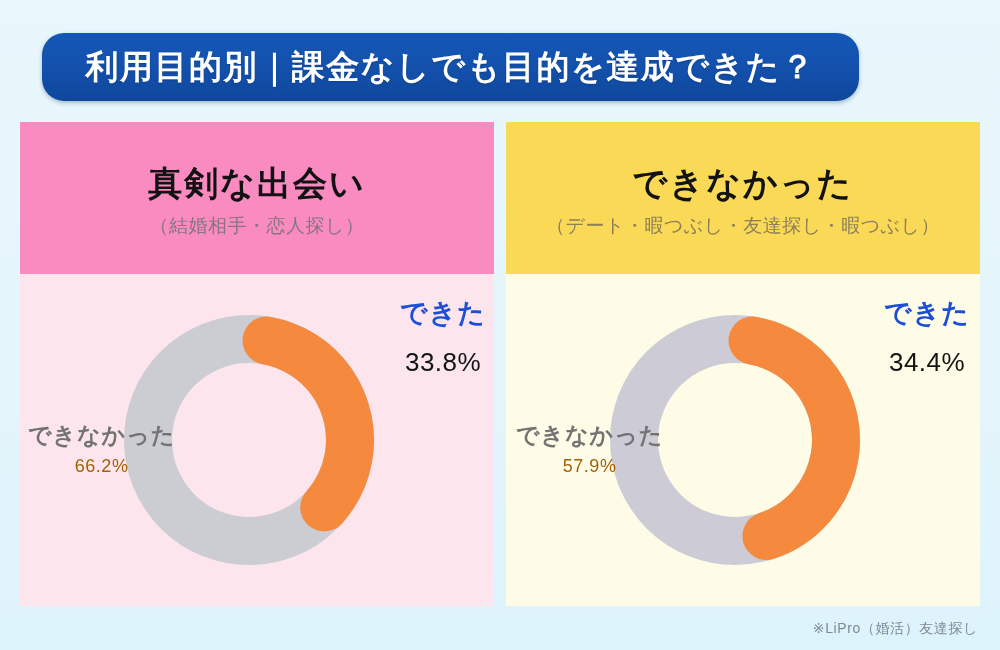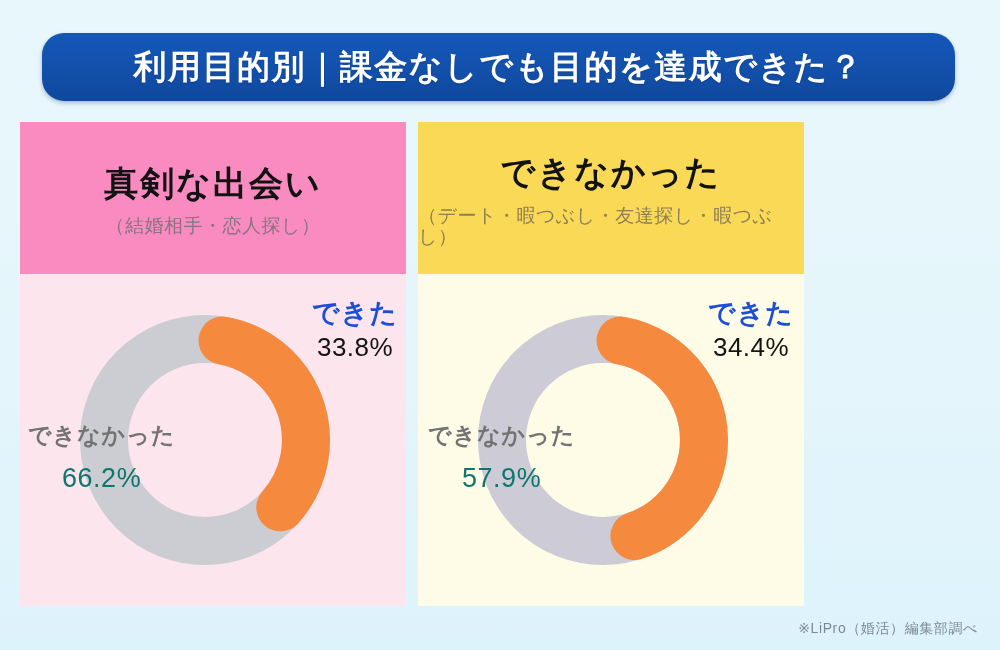--- a/index.html
+++ b/index.html
@@ -20,21 +20,21 @@
     position: absolute;
     inset: 0;
     background: linear-gradient(180deg, #e8f7fc 0%, #e4f5fb 60%, #ddf3fb 100%);
   }
 
   
   .banner {
     position: absolute;
     left: 42px;
     top: 33px;
-    width: 913px;
+    width: 817px;
     height: 68px;
     border-radius: 22px;
     background: linear-gradient(180deg, #1457b8 0%, #1350ab 55%, #0f479c 100%);
     box-shadow: 0 2px 4px rgba(10, 45, 100, 0.30);
     display: flex;
     align-items: center;
     justify-content: center;
   }
   .banner-title {
     color: #ffffff;
@@ -43,21 +43,21 @@
     letter-spacing: 1.5px;
     white-space: nowrap;
     text-shadow: 0 1px 2px rgba(0,0,0,0.18);
   }
 
   
   .panels {
     position: absolute;
     left: 20px;
     top: 122px;
-    width: 784px;
+    width: 960px;
     height: 484px;
     display: flex;
     gap: 12px;
   }
   .panel {
     flex: 1 1 0;
     display: flex;
     flex-direction: column;
     overflow: hidden;
   }
@@ -126,24 +126,24 @@
     display: block;
     font-weight: bold;
     letter-spacing: 1px;
   }
   .label .lab-val {
     display: block;
     letter-spacing: 0.5px;
   }
 
   .label.positive .lab-name { font-size: 27px; color: #1d4ed8; }
-  .label.positive .lab-val  { font-size: 26px; color: #141414; margin-top: 4px; }
+  .label.positive .lab-val  { font-size: 26px; color: #141414; margin-top: 19px; }
 
   .label.negative .lab-name { font-size: 23px; color: #737373; }
-  .label.negative .lab-val  { font-size: 27px; color: #0f766e; margin-top: 15px; }
+  .label.negative .lab-val  { font-size: 18px; color: #a16207; margin-top: 8px; }
 
   
   .lbl-L-pos { right: 8px;  top: 24px;  }
   .lbl-L-neg { left: 8px;   top: 148px; }
   
   .lbl-R-pos { right: 10px; top: 24px;  }
   .lbl-R-neg { left: 10px;  top: 148px; }
 
   
   .footer-note {
@@ -215,15 +215,15 @@
           <div class="label negative lbl-R-neg">
             <span class="lab-name">できなかった</span>
             <span class="lab-val">57.9%</span>
           </div>
         </div>
       </div>
     </div>
 
   </div>
 
-  <div class="footer-note">※LiPro（婚活）編集部調べ</div>
+  <div class="footer-note">※LiPro（婚活）友達探し</div>
 
 </div>
 
 </body></html>

